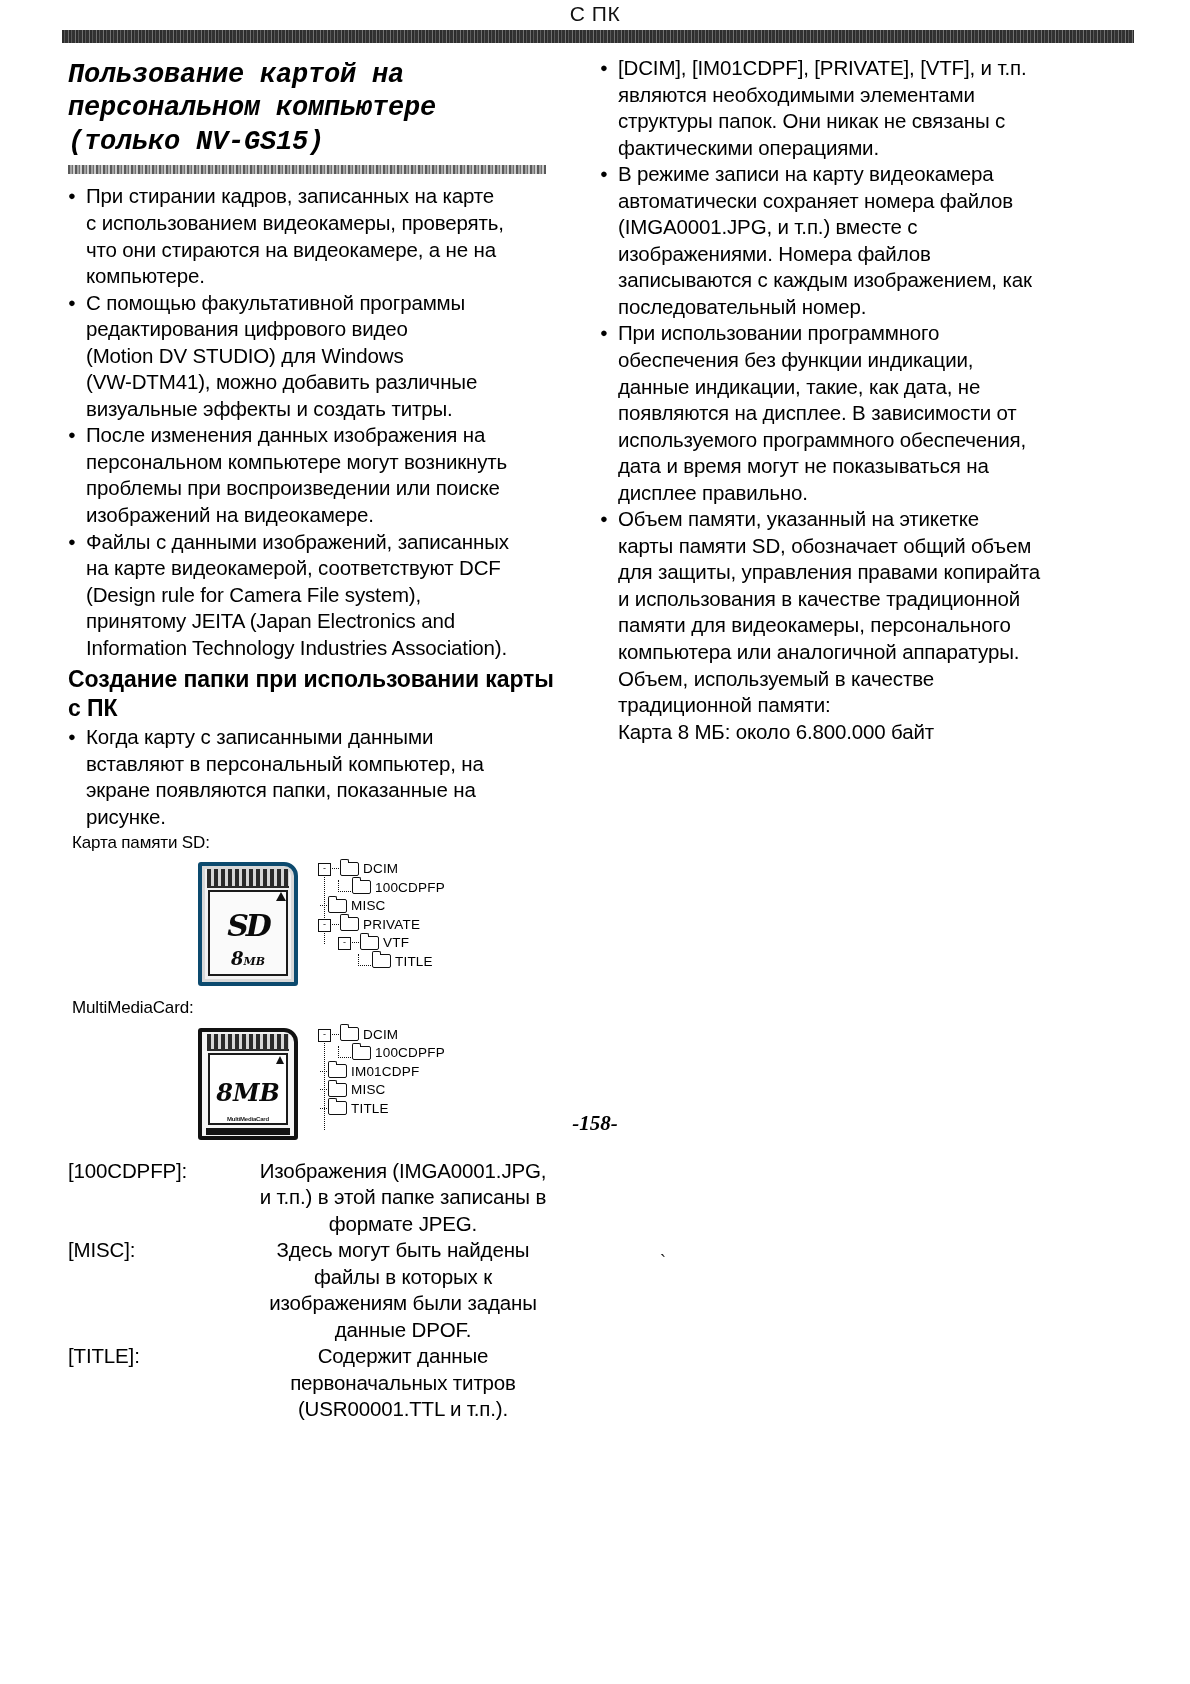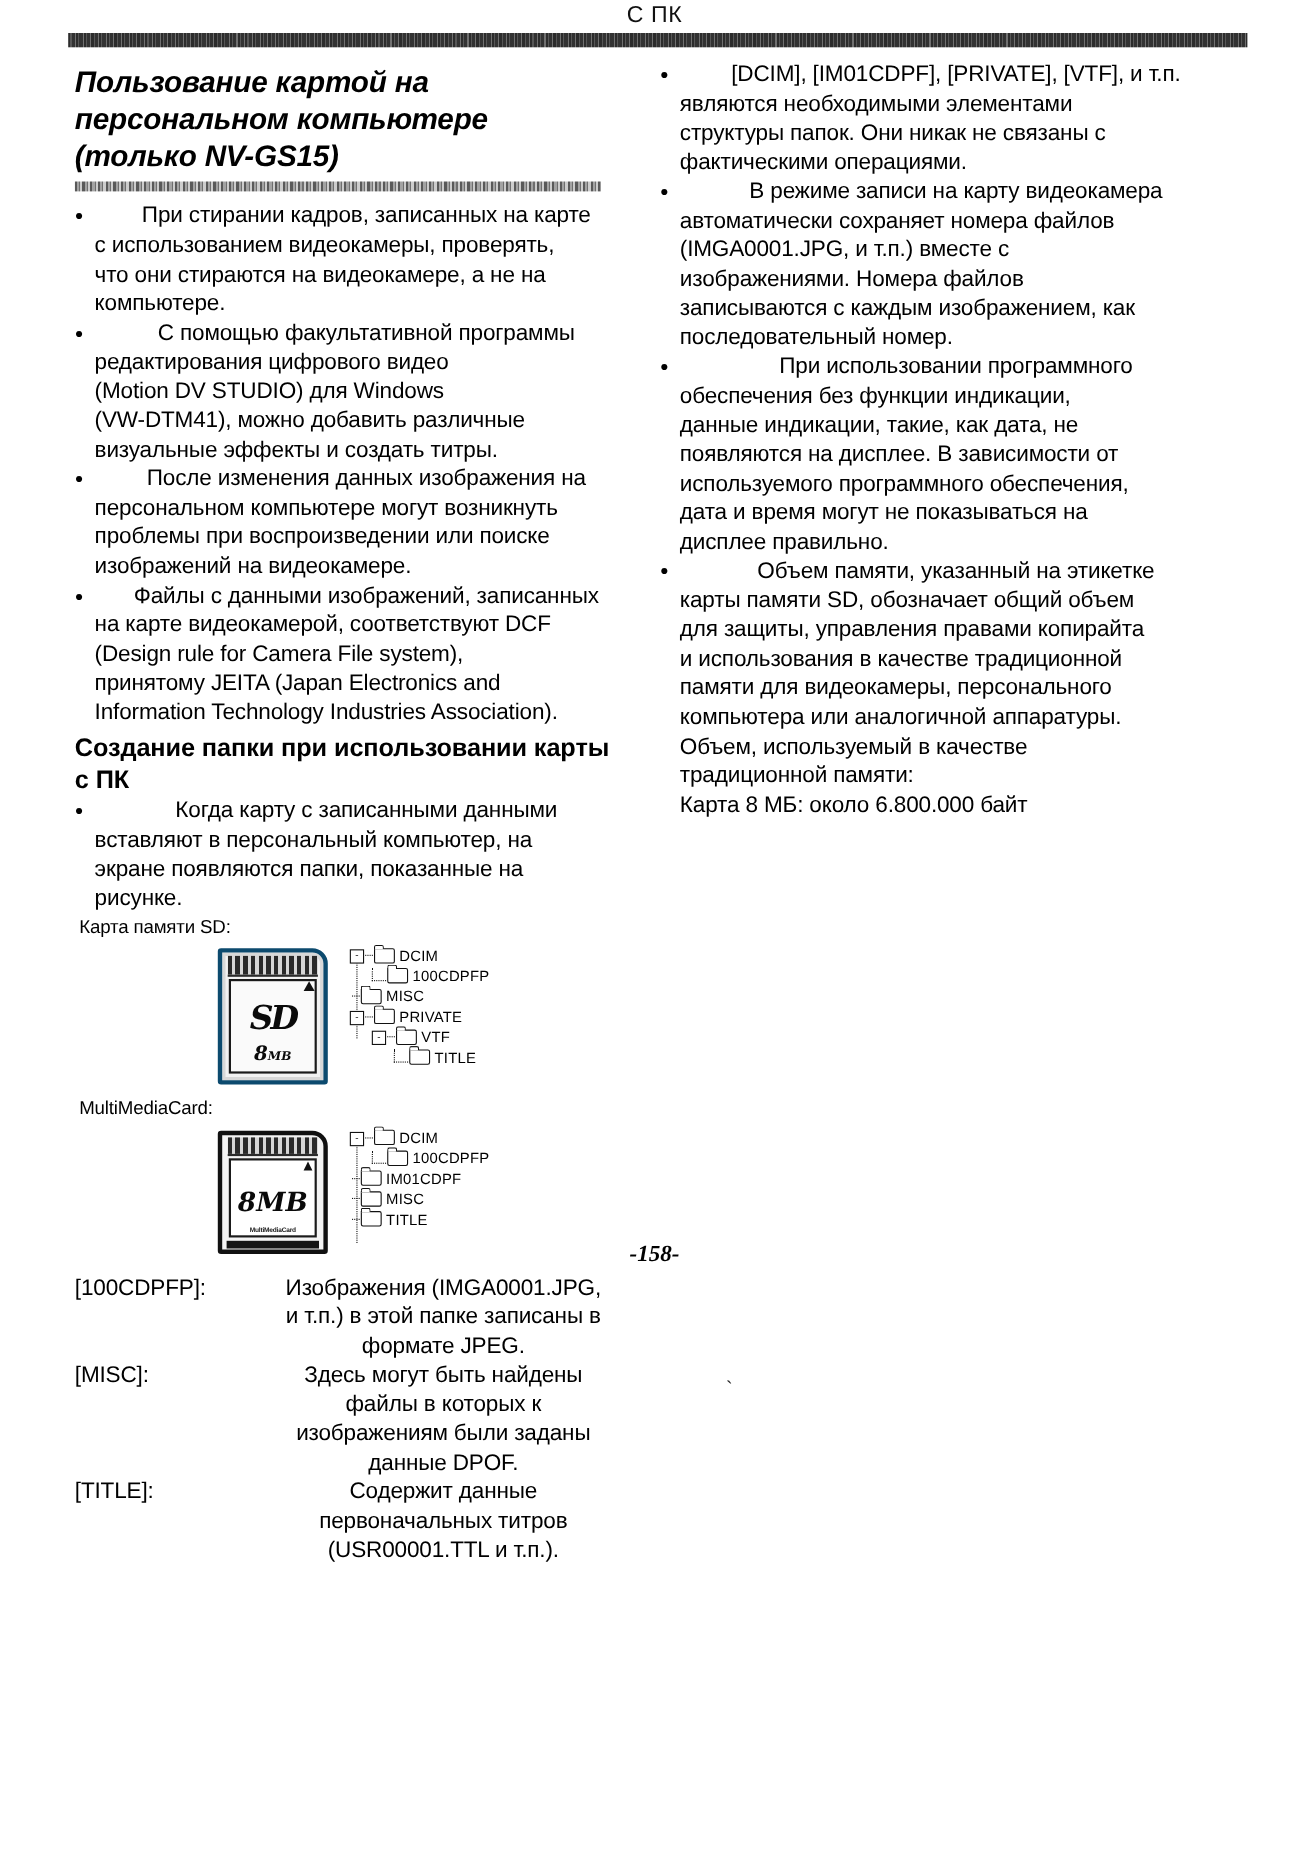--- a/index.html
+++ b/index.html
@@ -59,20 +59,21 @@
   .col-right { left: 600px; width: 520px; }
 
   
   h1.title {
     font-size: 27px;
     font-style: italic;
     font-weight: bold;
     line-height: 1.24;
     margin: 4px 0 0 0;
     letter-spacing: -0.2px;
+    font-family: Liberation Mono, monospace;
   }
   h1.title .ln { display: block; }
 
   .rule-sub {
     margin-top: 6px;
     margin-bottom: 9px;
     width: 478px;
     height: 9px;
     background:
       repeating-linear-gradient(90deg,
@@ -116,21 +117,21 @@
   }
   ul.bullets > li::before {
     content: "\25CF";
     position: absolute;
     left: 0;
     top: 0;
     font-size: 13px;
     line-height: 2.05;
   }
   ul.bullets > li .ln { display: block; }
-  ul.bullets > li .ln:first-child { margin-left: 0; text-align: center; }
+  ul.bullets > li .ln:first-child { margin-left: 0; }
 
   
   .fig-label {
     font-size: 17px;
     line-height: 1.3;
     margin: 2px 0 0 4px;
     letter-spacing: -0.15px;
   }
 
   .figure {
@@ -343,21 +344,21 @@
     line-height: 1.295;
     letter-spacing: -0.15px;
   }
   .def-term { width: 158px; flex: none; }
   .def-desc { flex: 1; text-align: center; }
   .def-desc .ln { display: block; }
 
   
   .folio {
     position: absolute;
-    bottom: 28px;
+    bottom: 44px;
     left: 0;
     width: 1190px;
     text-align: center;
     font-family: "Liberation Serif", serif;
     font-style: italic;
     font-weight: bold;
     font-size: 21px;
   }
 
   .stray-mark {

